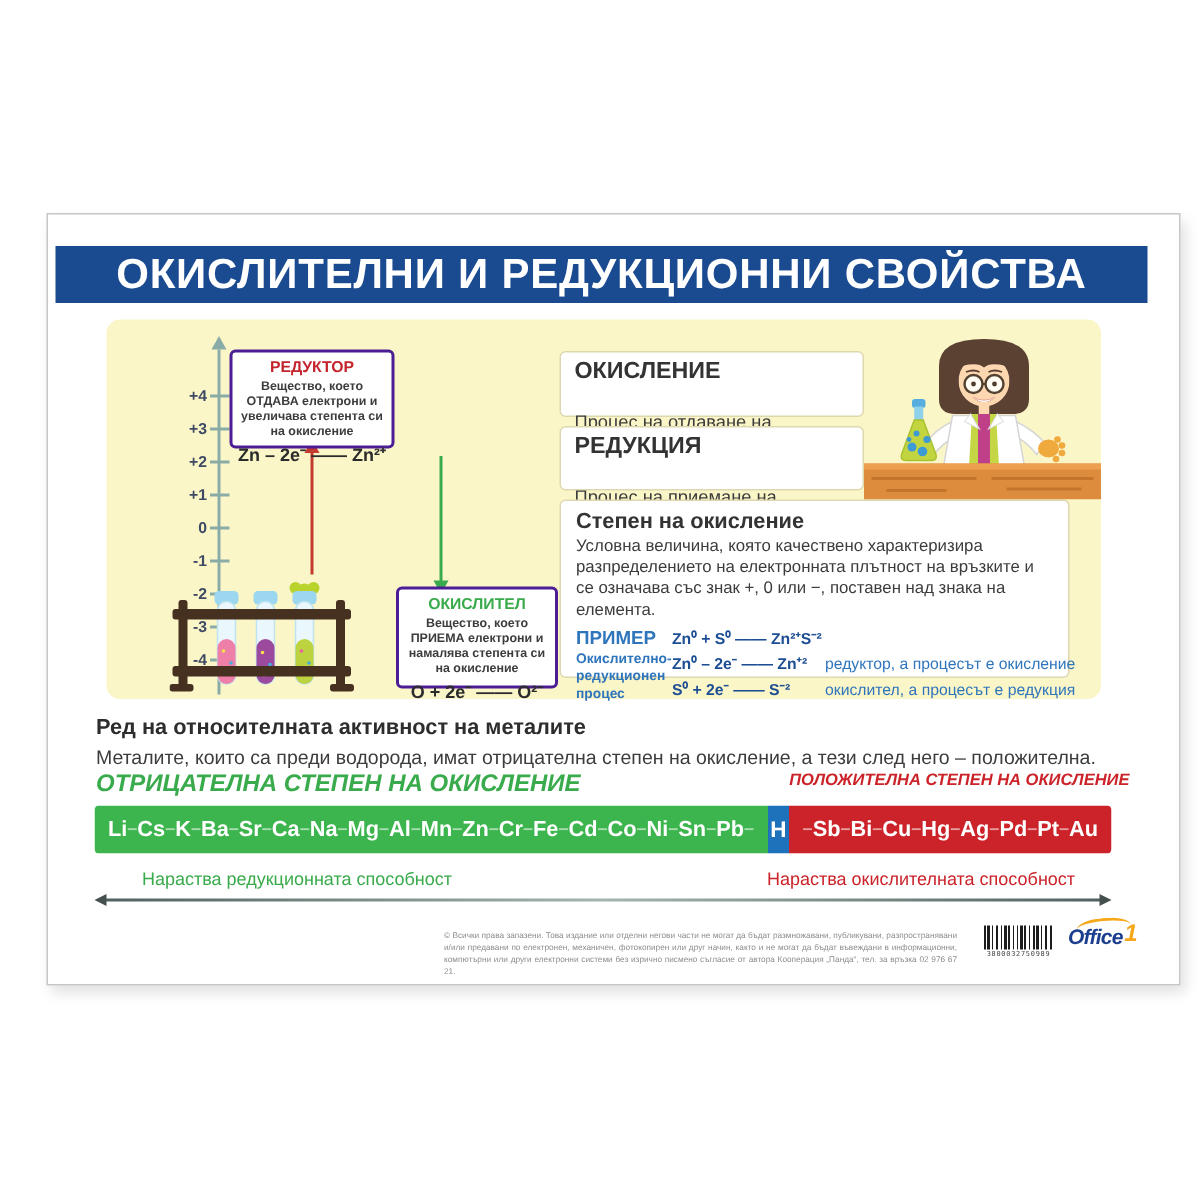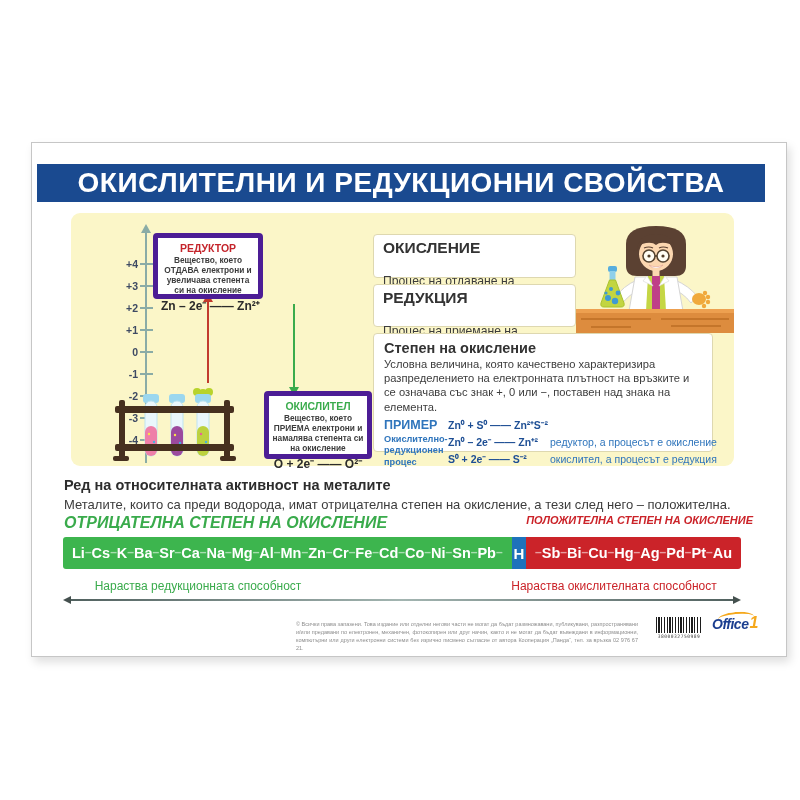--- a/index.html
+++ b/index.html
@@ -26,21 +26,21 @@
 
   
   .arrow-up{position:absolute;left:136px;top:88px;width:2px;height:82px;background:#c23b2e;}
   .arrow-up::before{content:'';position:absolute;left:-4px;top:-8px;width:0;height:0;
       border-left:5px solid transparent;border-right:5px solid transparent;border-bottom:9px solid #c23b2e;}
   .arrow-down{position:absolute;left:222px;top:91px;width:2px;height:84px;background:#3aab4c;}
   .arrow-down::after{content:'';position:absolute;left:-4px;bottom:-8px;width:0;height:0;
       border-left:5px solid transparent;border-right:5px solid transparent;border-top:9px solid #3aab4c;}
 
   
-  .mini-box{position:absolute;background:#fff;border:5px solid #4c1d95;border-radius:4px;
+  .mini-box{position:absolute;background:#fff;border:2px solid #4c1d95;border-radius:4px;
             text-align:center;padding:4px 3px;box-sizing:border-box;}
   .reductor-box{left:82px;top:20px;width:110px;height:66px;}
   .oxidizer-box{left:165px;top:178px;width:108px;height:68px;margin-left:28px;}
   .box-title-red{color:#c4242b;font-weight:800;font-size:10.5px;}
   .box-title-green{color:#3aab4c;font-weight:800;font-size:10.5px;}
   .box-desc{font-size:8.3px;font-weight:700;color:#3c3c3c;line-height:1.22;margin-top:1px;}
   .box-eq{font-size:12px;font-weight:800;color:#2b2b2b;margin-top:2px;white-space:nowrap;}
 
   
   .def-box{position:absolute;left:302px;width:203px;background:#fff;border:1px solid #ded8b0;border-radius:4px;

